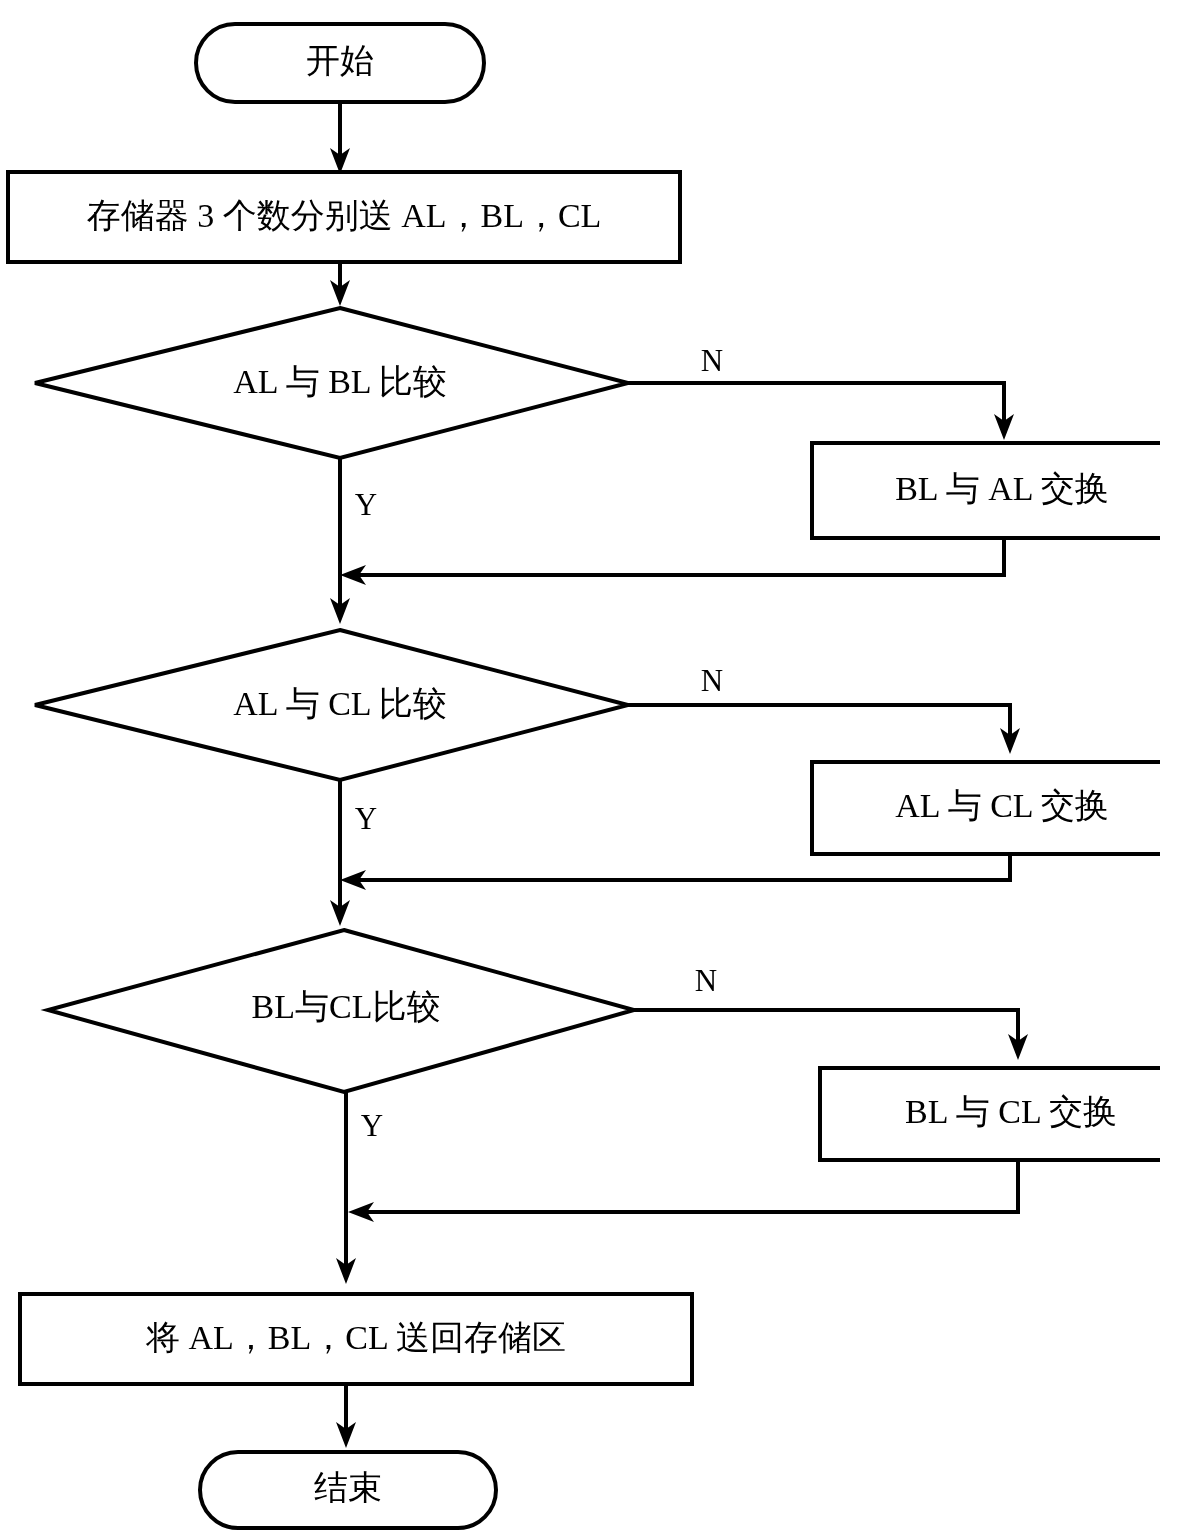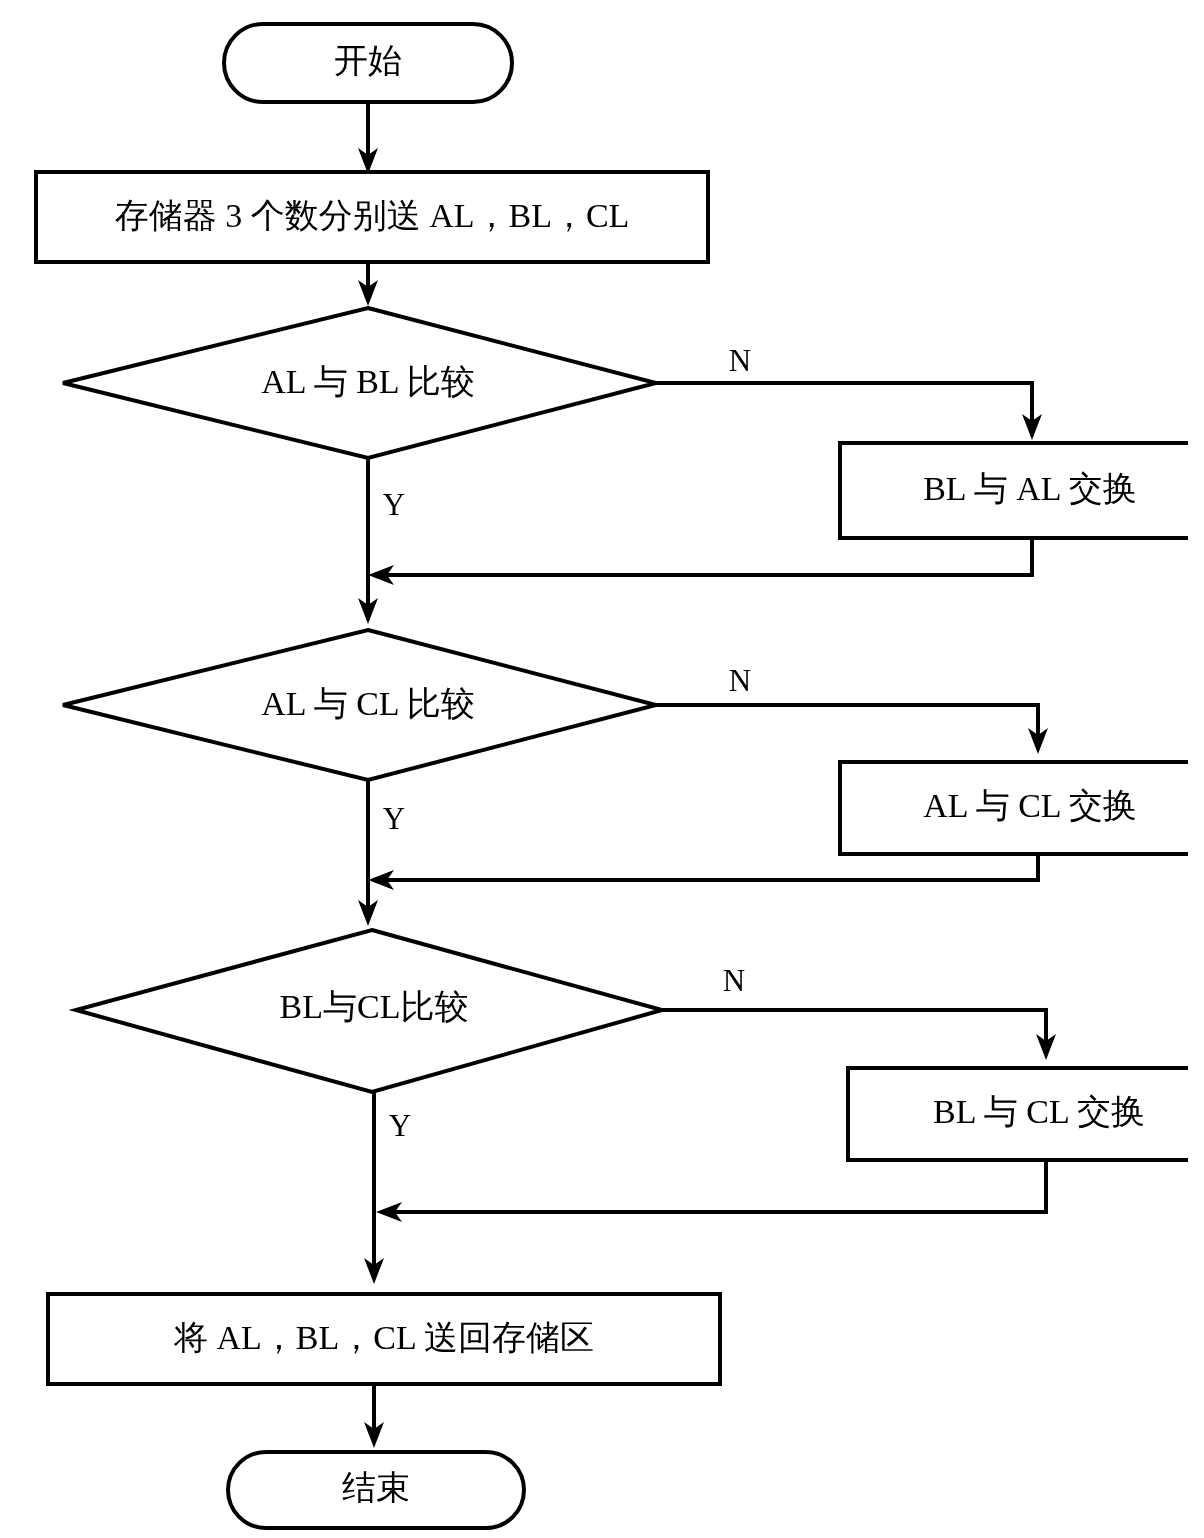--- a/index.html
+++ b/index.html
@@ -9,21 +9,20 @@
   }
   body {
     font-family: "Liberation Serif", "DejaVu Serif", serif;
   }
   #flowchart-root {
     position: relative;
     width: 1160px;
     height: 1538px;
     background: #ffffff;
     overflow: hidden;
-    padding-left: 28px;
   }
   svg.fc {
     display: block;
     width: 1204px;
     height: 1538px;
   }
   .shape {
     fill: #ffffff;
     stroke: #000000;
     stroke-width: 4;

